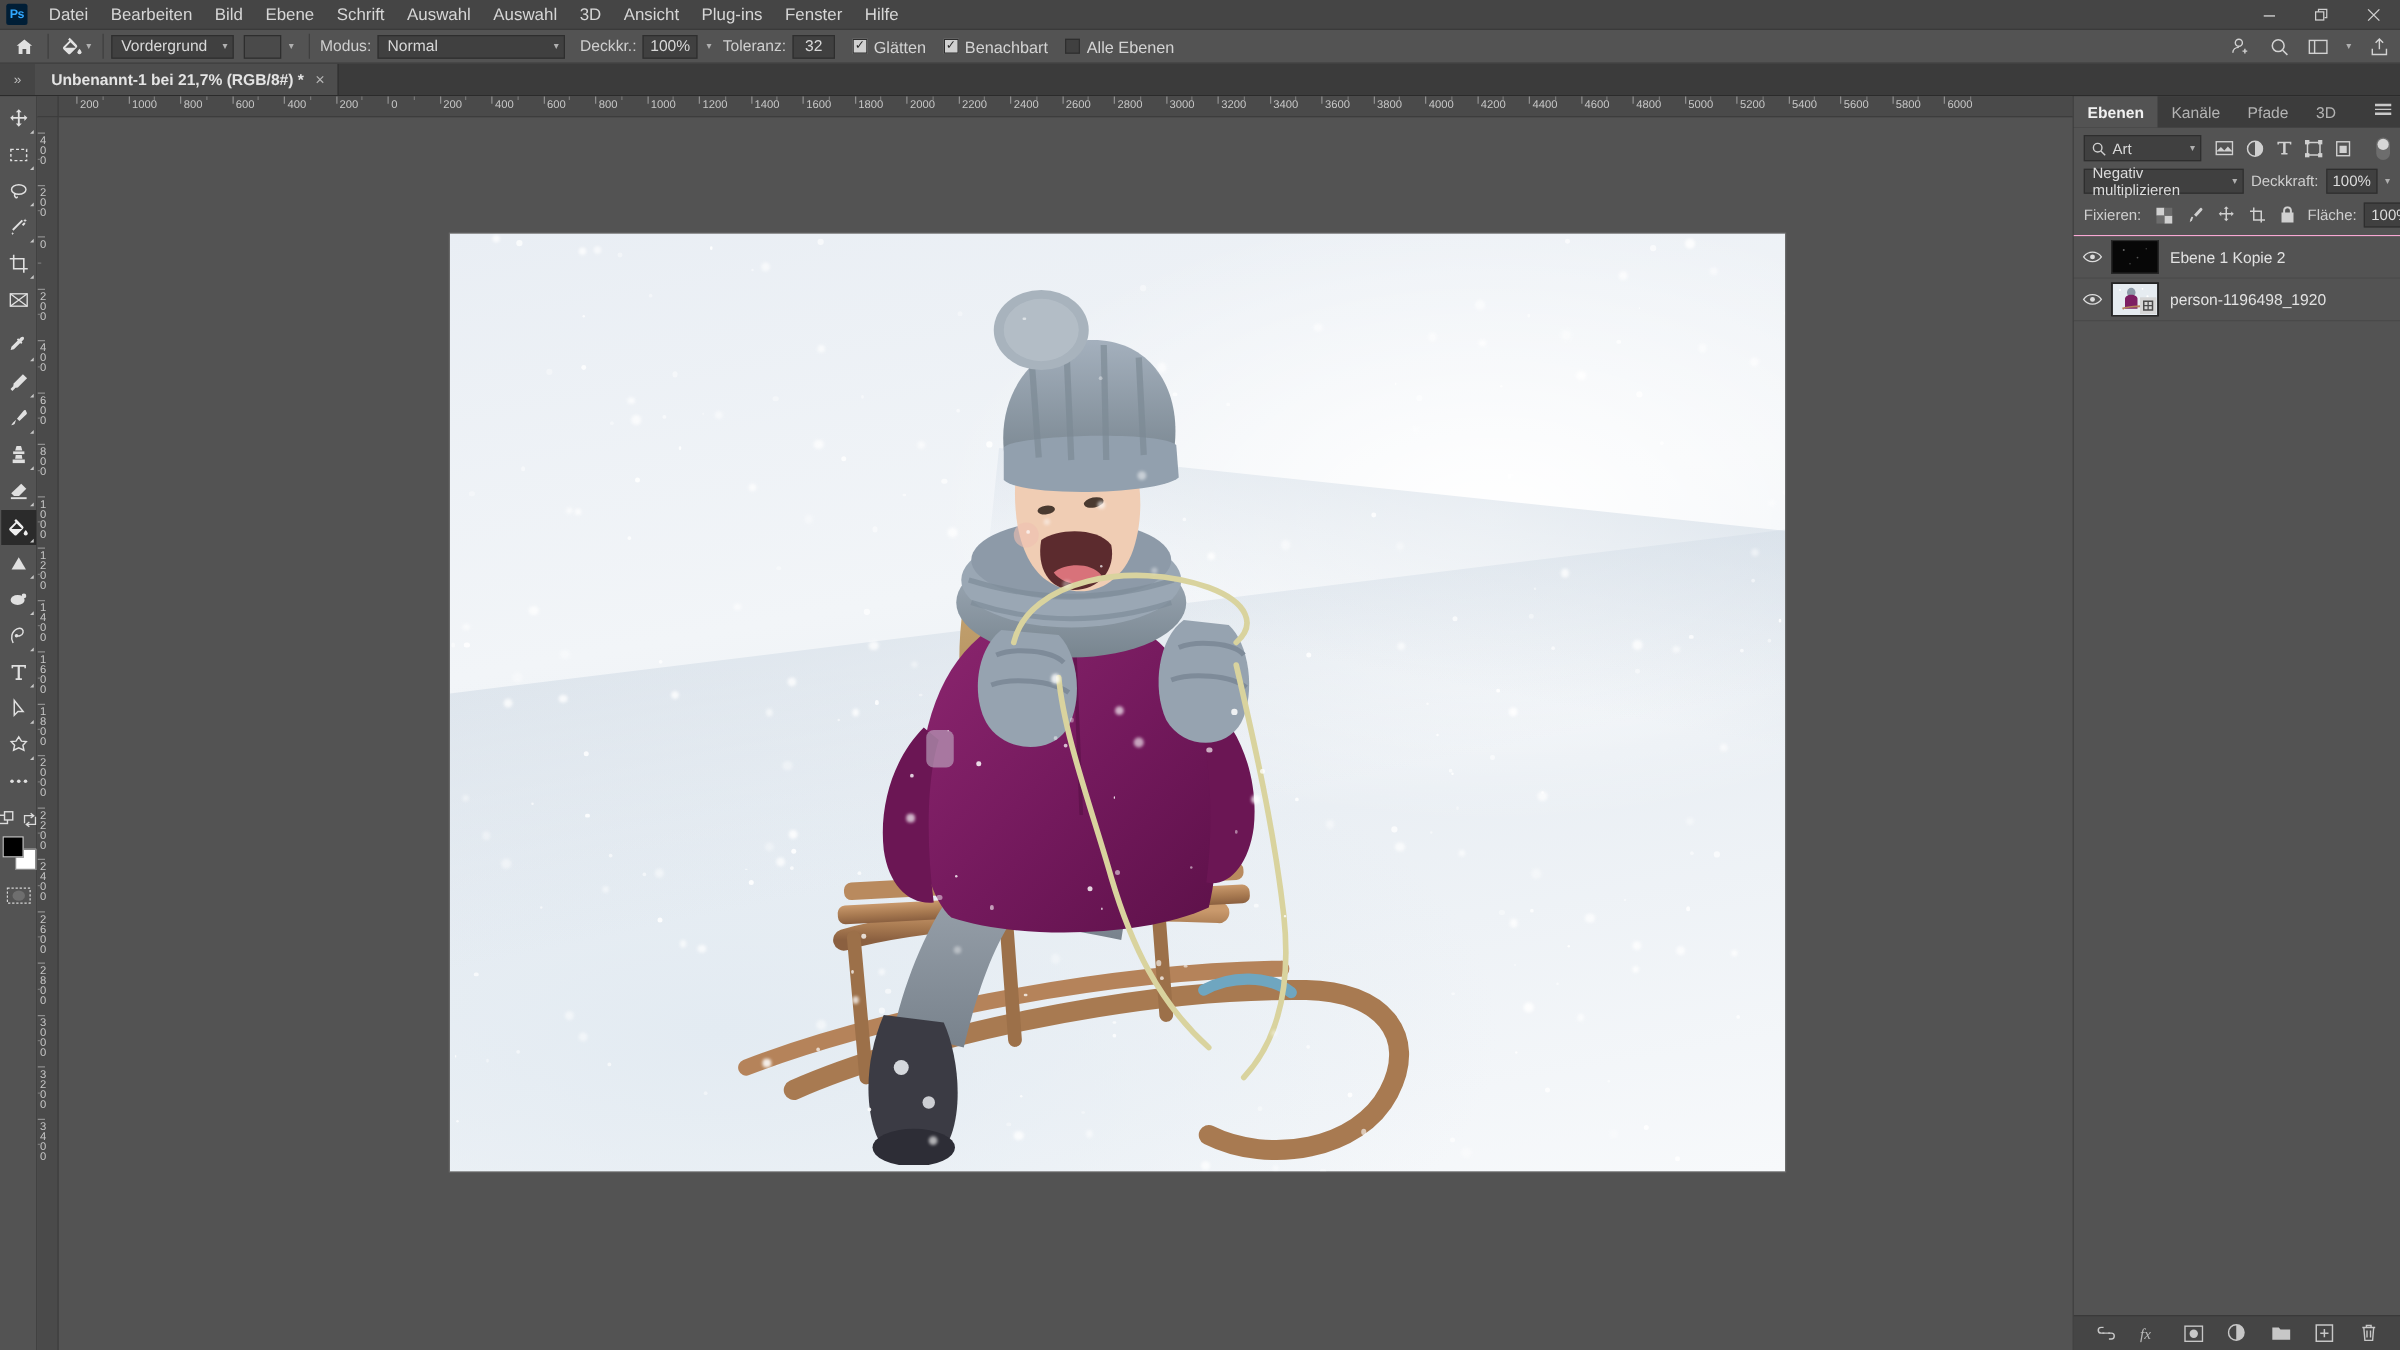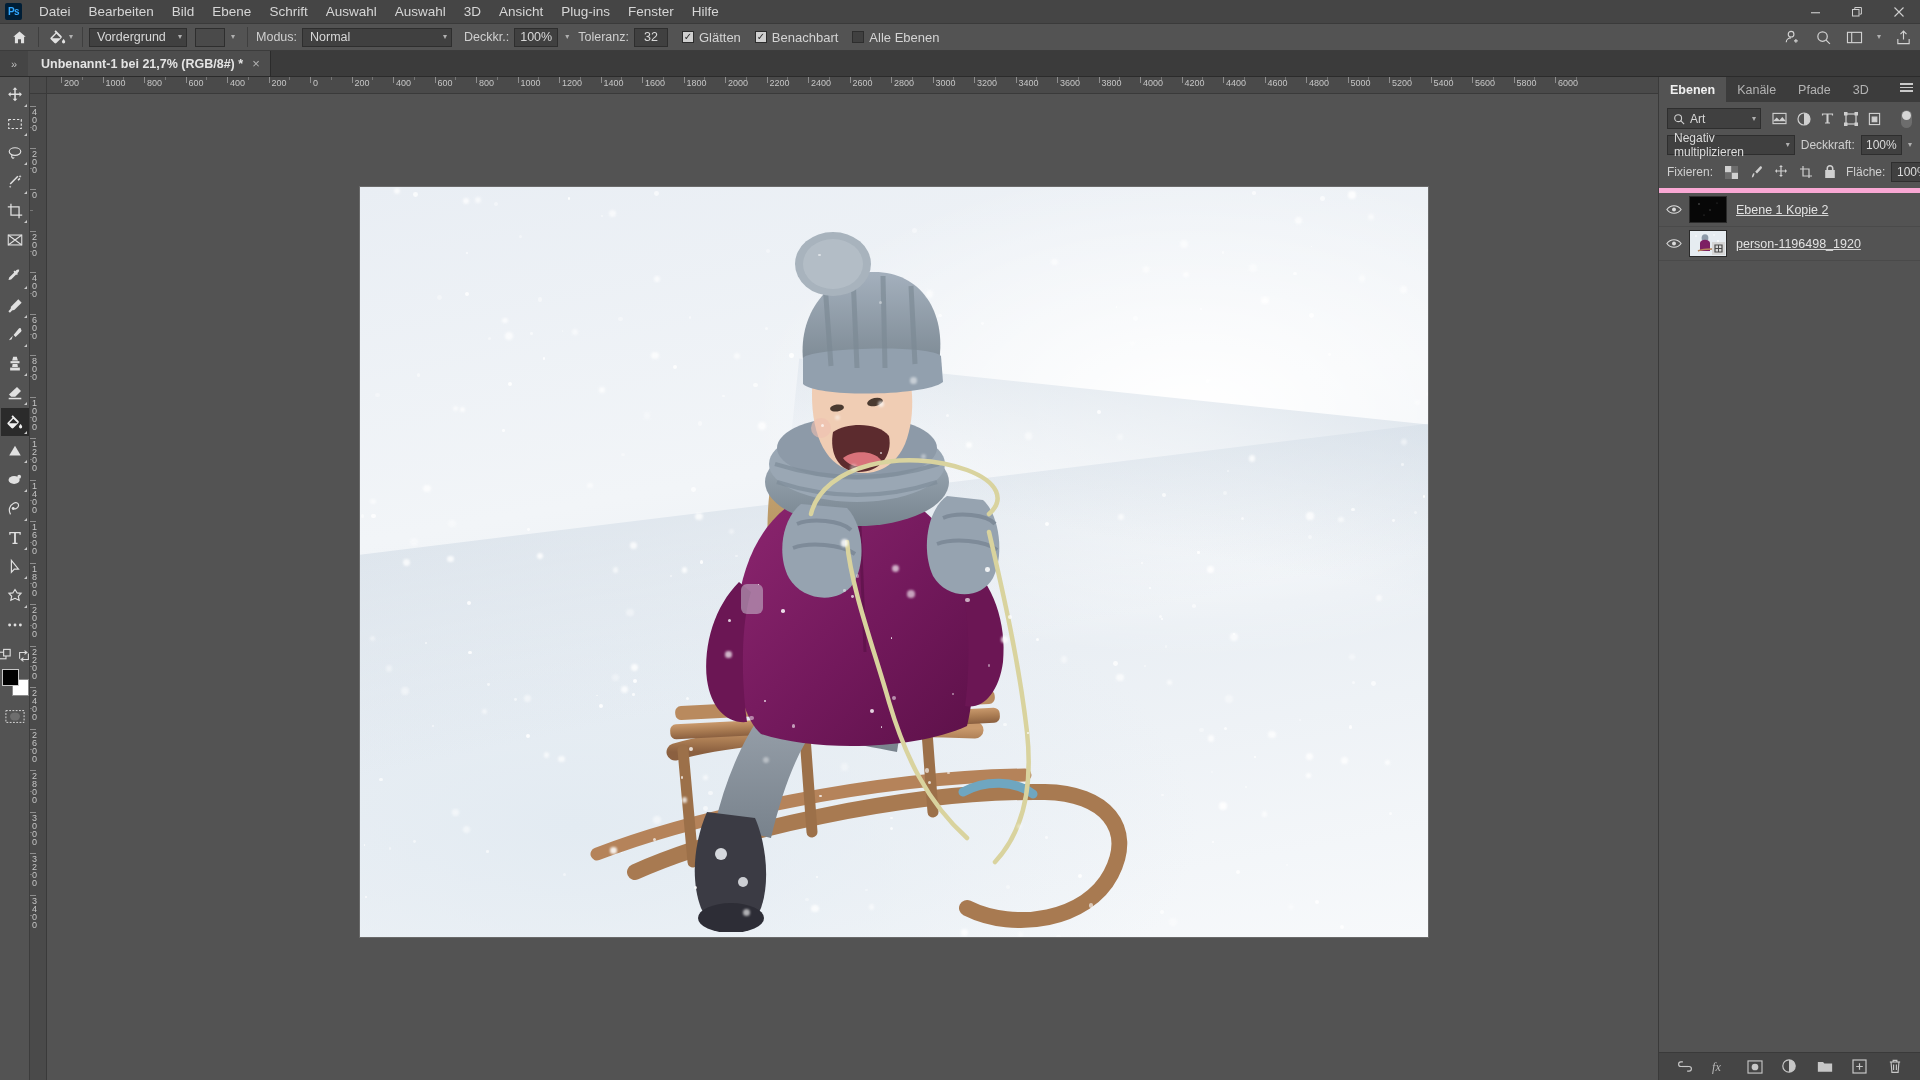--- a/index.html
+++ b/index.html
@@ -194,21 +194,21 @@
     justify-content: space-between;
   }
   .opacity-label { font-size: 12px; color: #cfcfcf; white-space: nowrap; }
   .opacity-box {
     background: #404040; border: 1px solid #2e2e2e; height: 20px; width: 42px;
     display: flex; align-items: center; justify-content: center; font-size: 12px; color: #dcdcdc;
   }
   .lock-row { display: flex; align-items: center; gap: 10px; padding: 3px 8px 6px 8px; font-size: 12px; color: #cfcfcf; }
   .lock-icons { display: flex; align-items: center; gap: 11px; margin-left: 2px; }
 
-  .layer-list { flex: 1 1 auto; overflow: hidden; border-top: 5px solid #f9a8d4; text-decoration: underline; }
+  .layer-list { flex: 1 1 auto; overflow: hidden; border-top: 1px solid #f9a8d4; }
   .layer {
     height: 34px; display: flex; align-items: center; gap: 0;
     border-bottom: 1px solid #4a4a4a; background: #535353; position: relative;
   }
   .layer.selected { background: #646464; }
   .eye { width: 30px; display: flex; align-items: center; justify-content: center; }
   .thumb {
     width: 38px; height: 27px; background: #0a0a0a; border: 1px solid #2a2a2a; margin-right: 9px;
     position: relative; overflow: hidden; flex: 0 0 38px;
   }

